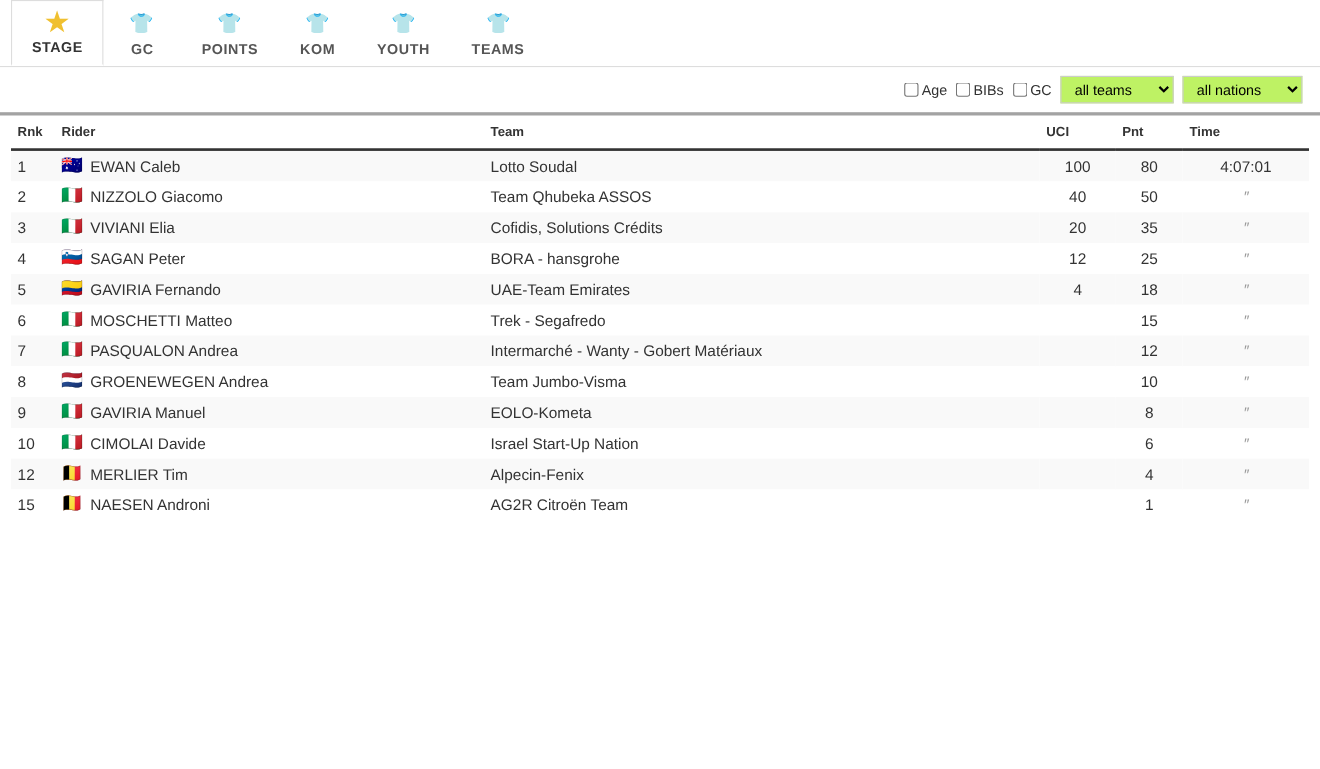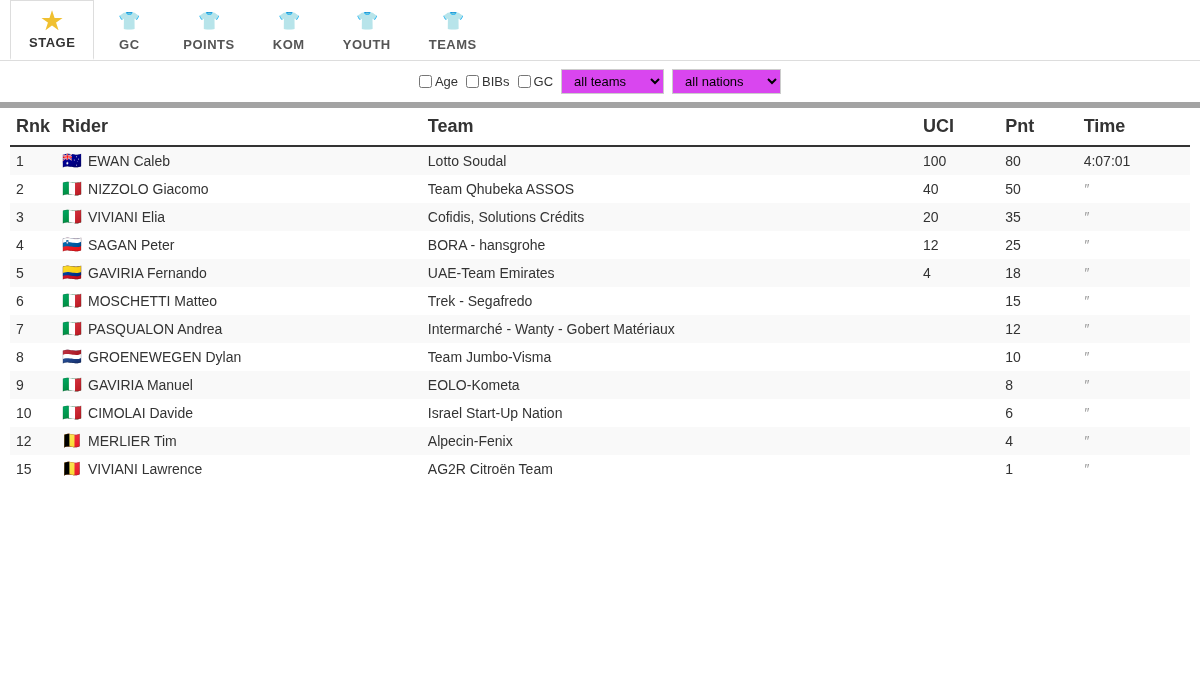--- a/index.html
+++ b/index.html
@@ -36,57 +36,57 @@
       background: #fff;
       color: #333;
     }
     .tab .tab-icon {
       font-size: 22px;
       margin-bottom: 2px;
       line-height: 1;
     }
     .filters-row {
       display: flex;
-      justify-content: center;
+      justify-content: flex-end;
       align-items: center;
       padding: 8px 16px;
       gap: 8px;
       font-size: 13px;
-      border-bottom: 6px solid #a3a3a3;
+      border-bottom: 3px solid #a3a3a3;
     }
     .filters-row label {
       display: flex;
       align-items: center;
       gap: 3px;
       cursor: pointer;
     }
     .filters-row input[type="checkbox"] {
       cursor: pointer;
     }
     .filters-row select {
       border: 1px solid #ccc;
       padding: 3px 20px 3px 8px;
       font-size: 13px;
-      background: #d946ef;
+      background: #bef264;
       cursor: pointer;
       appearance: auto;
     }
     .table-wrap {
       padding: 0 10px;
     }
     table {
       width: 100%;
       border-collapse: collapse;
     }
     thead tr th {
       font-weight: bold;
       text-align: left;
       padding: 8px 6px;
       border-bottom: 2px solid #333;
-      font-size: 18px;
+      font-size: 12px;
     }
     thead tr th.right {
       text-align: left;
     }
     tbody tr td {
       padding: 6px 6px;
       vertical-align: middle;
       font-size: 14px;
     }
     tbody tr:nth-child(odd) {
@@ -106,21 +106,21 @@
     }
     .rider-cell {
       display: flex;
       align-items: center;
     }
     td.rnk {
       font-weight: normal;
       width: 40px;
     }
     td.uci, td.pnt, td.time {
-      text-align: left;
+      text-align: center;
       white-space: nowrap;
     }
     .ditto {
       font-style: italic;
       color: #999;
     }
     
     .icon-stage { color: #f0c030; }
     .icon-gc { color: #e8d44d; }
     .icon-points { color: #5cb85c; }
@@ -291,21 +291,21 @@
           <td>Intermarché - Wanty - Gobert Matériaux</td>
           <td class="uci"></td>
           <td class="pnt">12</td>
           <td class="time"><span class="ditto">″</span></td>
         </tr>
         <tr>
           <td class="rnk">8</td>
           <td>
             <div class="rider-cell">
               <span class="flag">🇳🇱</span>
-              <span>GROENEWEGEN Dylan</span>
+              <span>GROENEWEGEN Andrea</span>
             </div>
           </td>
           <td>Team Jumbo-Visma</td>
           <td class="uci"></td>
           <td class="pnt">10</td>
           <td class="time"><span class="ditto">″</span></td>
         </tr>
         <tr>
           <td class="rnk">9</td>
           <td>
@@ -343,21 +343,21 @@
           <td>Alpecin-Fenix</td>
           <td class="uci"></td>
           <td class="pnt">4</td>
           <td class="time"><span class="ditto">″</span></td>
         </tr>
         <tr>
           <td class="rnk">15</td>
           <td>
             <div class="rider-cell">
               <span class="flag">🇧🇪</span>
-              <span>VIVIANI Lawrence</span>
+              <span>NAESEN Androni</span>
             </div>
           </td>
           <td>AG2R Citroën Team</td>
           <td class="uci"></td>
           <td class="pnt">1</td>
           <td class="time"><span class="ditto">″</span></td>
         </tr>
       </tbody>
   </table>
 </div>

